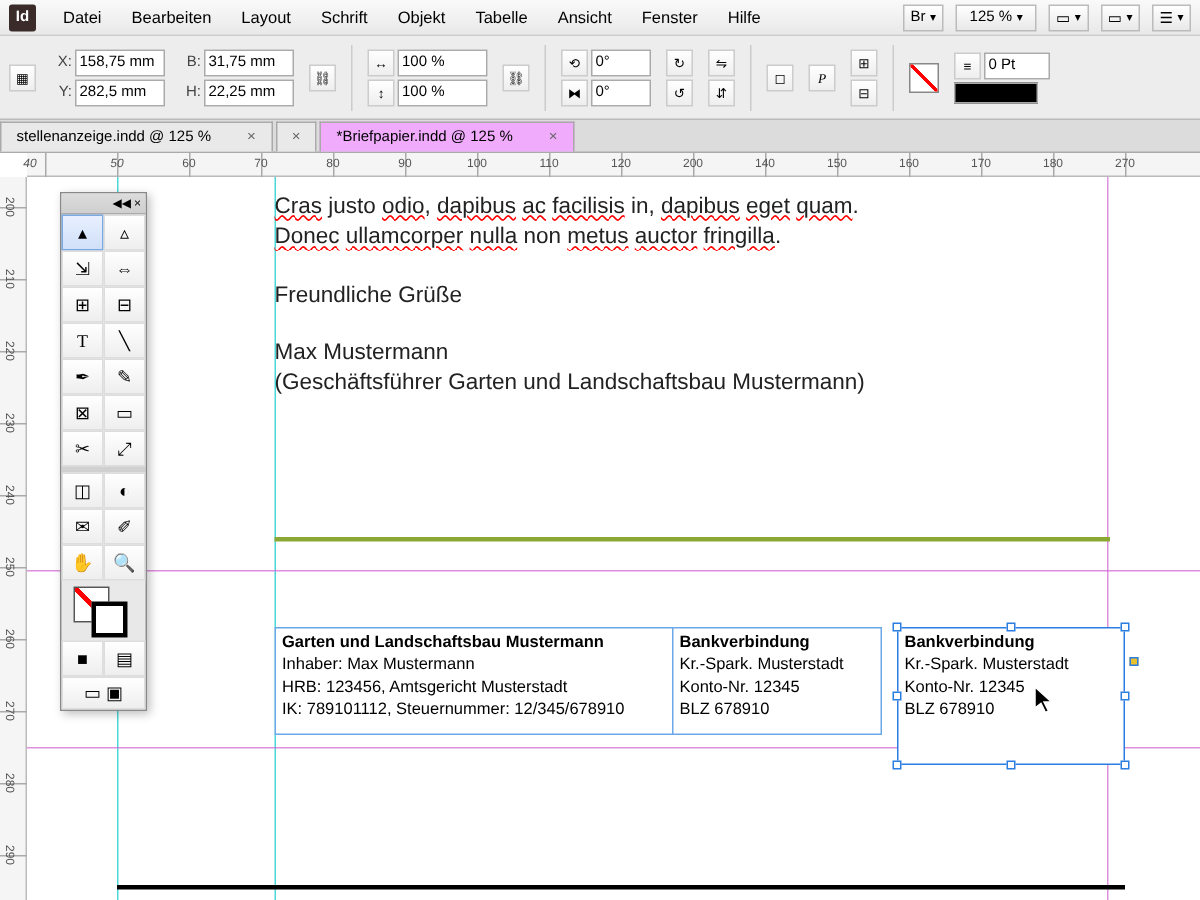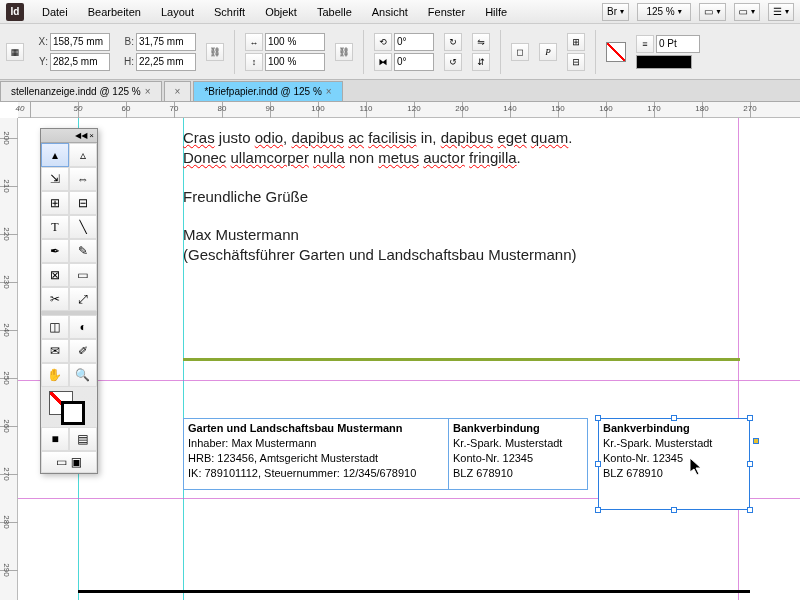--- a/index.html
+++ b/index.html
@@ -14,22 +14,22 @@
 .ctrlbar .col { display: flex; flex-direction: column; gap: 2px; }
 .ctrlbar .row { display: flex; align-items: center; gap: 2px; }
 .ctrlbar .lbl { color: #444; min-width: 14px; text-align: right; }
 .ctrlbar input.fld { width: 60px; height: 18px; font-size: 10px; border: 1px solid #aaa; background: #fff; padding: 0 2px; }
 .ctrlbar .sep { width: 1px; height: 44px; background: #ccc; }
 .ctrlbar .ic { width: 18px; height: 18px; border: 1px solid #ccc; background: linear-gradient(#fff,#eee); display:inline-flex;align-items:center;justify-content:center;font-size:9px; }
 .ctrlbar .wide { width: 46px; }
 .ctrlbar .swatch { width: 20px; height: 20px; border: 1px solid #888; background:#fff; position:relative; }
 .ctrlbar .swatch::after{content:"";position:absolute;left:0;top:0;right:0;bottom:0;background:linear-gradient(45deg,transparent 45%,red 45%,red 55%,transparent 55%);}
 .tabs { height: 22px; background: #dcdcdc; border-bottom: 1px solid #aaa; display: flex; align-items: flex-end; font-size: 10px; }
-.tab { height: 20px; padding: 0 10px; background: #e9e9e9; border: 1px solid #aaa; border-bottom: none; display: flex; align-items: center; gap: 4px; margin-right: 2px; }
-.tab.active { background: #7dd3fc; }
+.tab { height: 20px; padding: 0 10px; background: #e9e9e9; border: 1px solid #aaa; border-bottom: none; display: flex; align-items: center; gap: 24px; margin-right: 2px; }
+.tab.active { background: #f0abfc; }
 .tab .x { font-size: 10px; color: #666; }
 .stage { position: absolute; top: 102px; left: 0; right: 0; bottom: 0; background: #fff; overflow: hidden; }
 .hruler { position: absolute; top: 0; left: 18px; right: 0; height: 16px; background: #f5f5f5; border-bottom: 1px solid #bbb; font-size: 8px; color: #555; }
 .hruler .tick { position:absolute; top:0; width:1px; height:16px; background:#aaa; }
 .hruler .tlabel { position:absolute; top:2px; transform: translateX(-50%); }
 .vruler { position: absolute; top: 16px; left: 0; width: 18px; bottom: 0; background: #f5f5f5; border-right: 1px solid #bbb; font-size: 8px; color: #555; }
 .vruler .tick { position:absolute; left:0; height:1px; width:18px; background:#aaa; }
 .vruler .tlabel { position:absolute; left:2px; transform: translateY(-50%) rotate(0); writing-mode: vertical-rl; }
 .canvas { position:absolute; left:18px; top:16px; right:0; bottom:0; background:#fff; }
 .guide-v { position:absolute; top:0; bottom:0; width:1px; background:#00c8c8; opacity:.7; }

